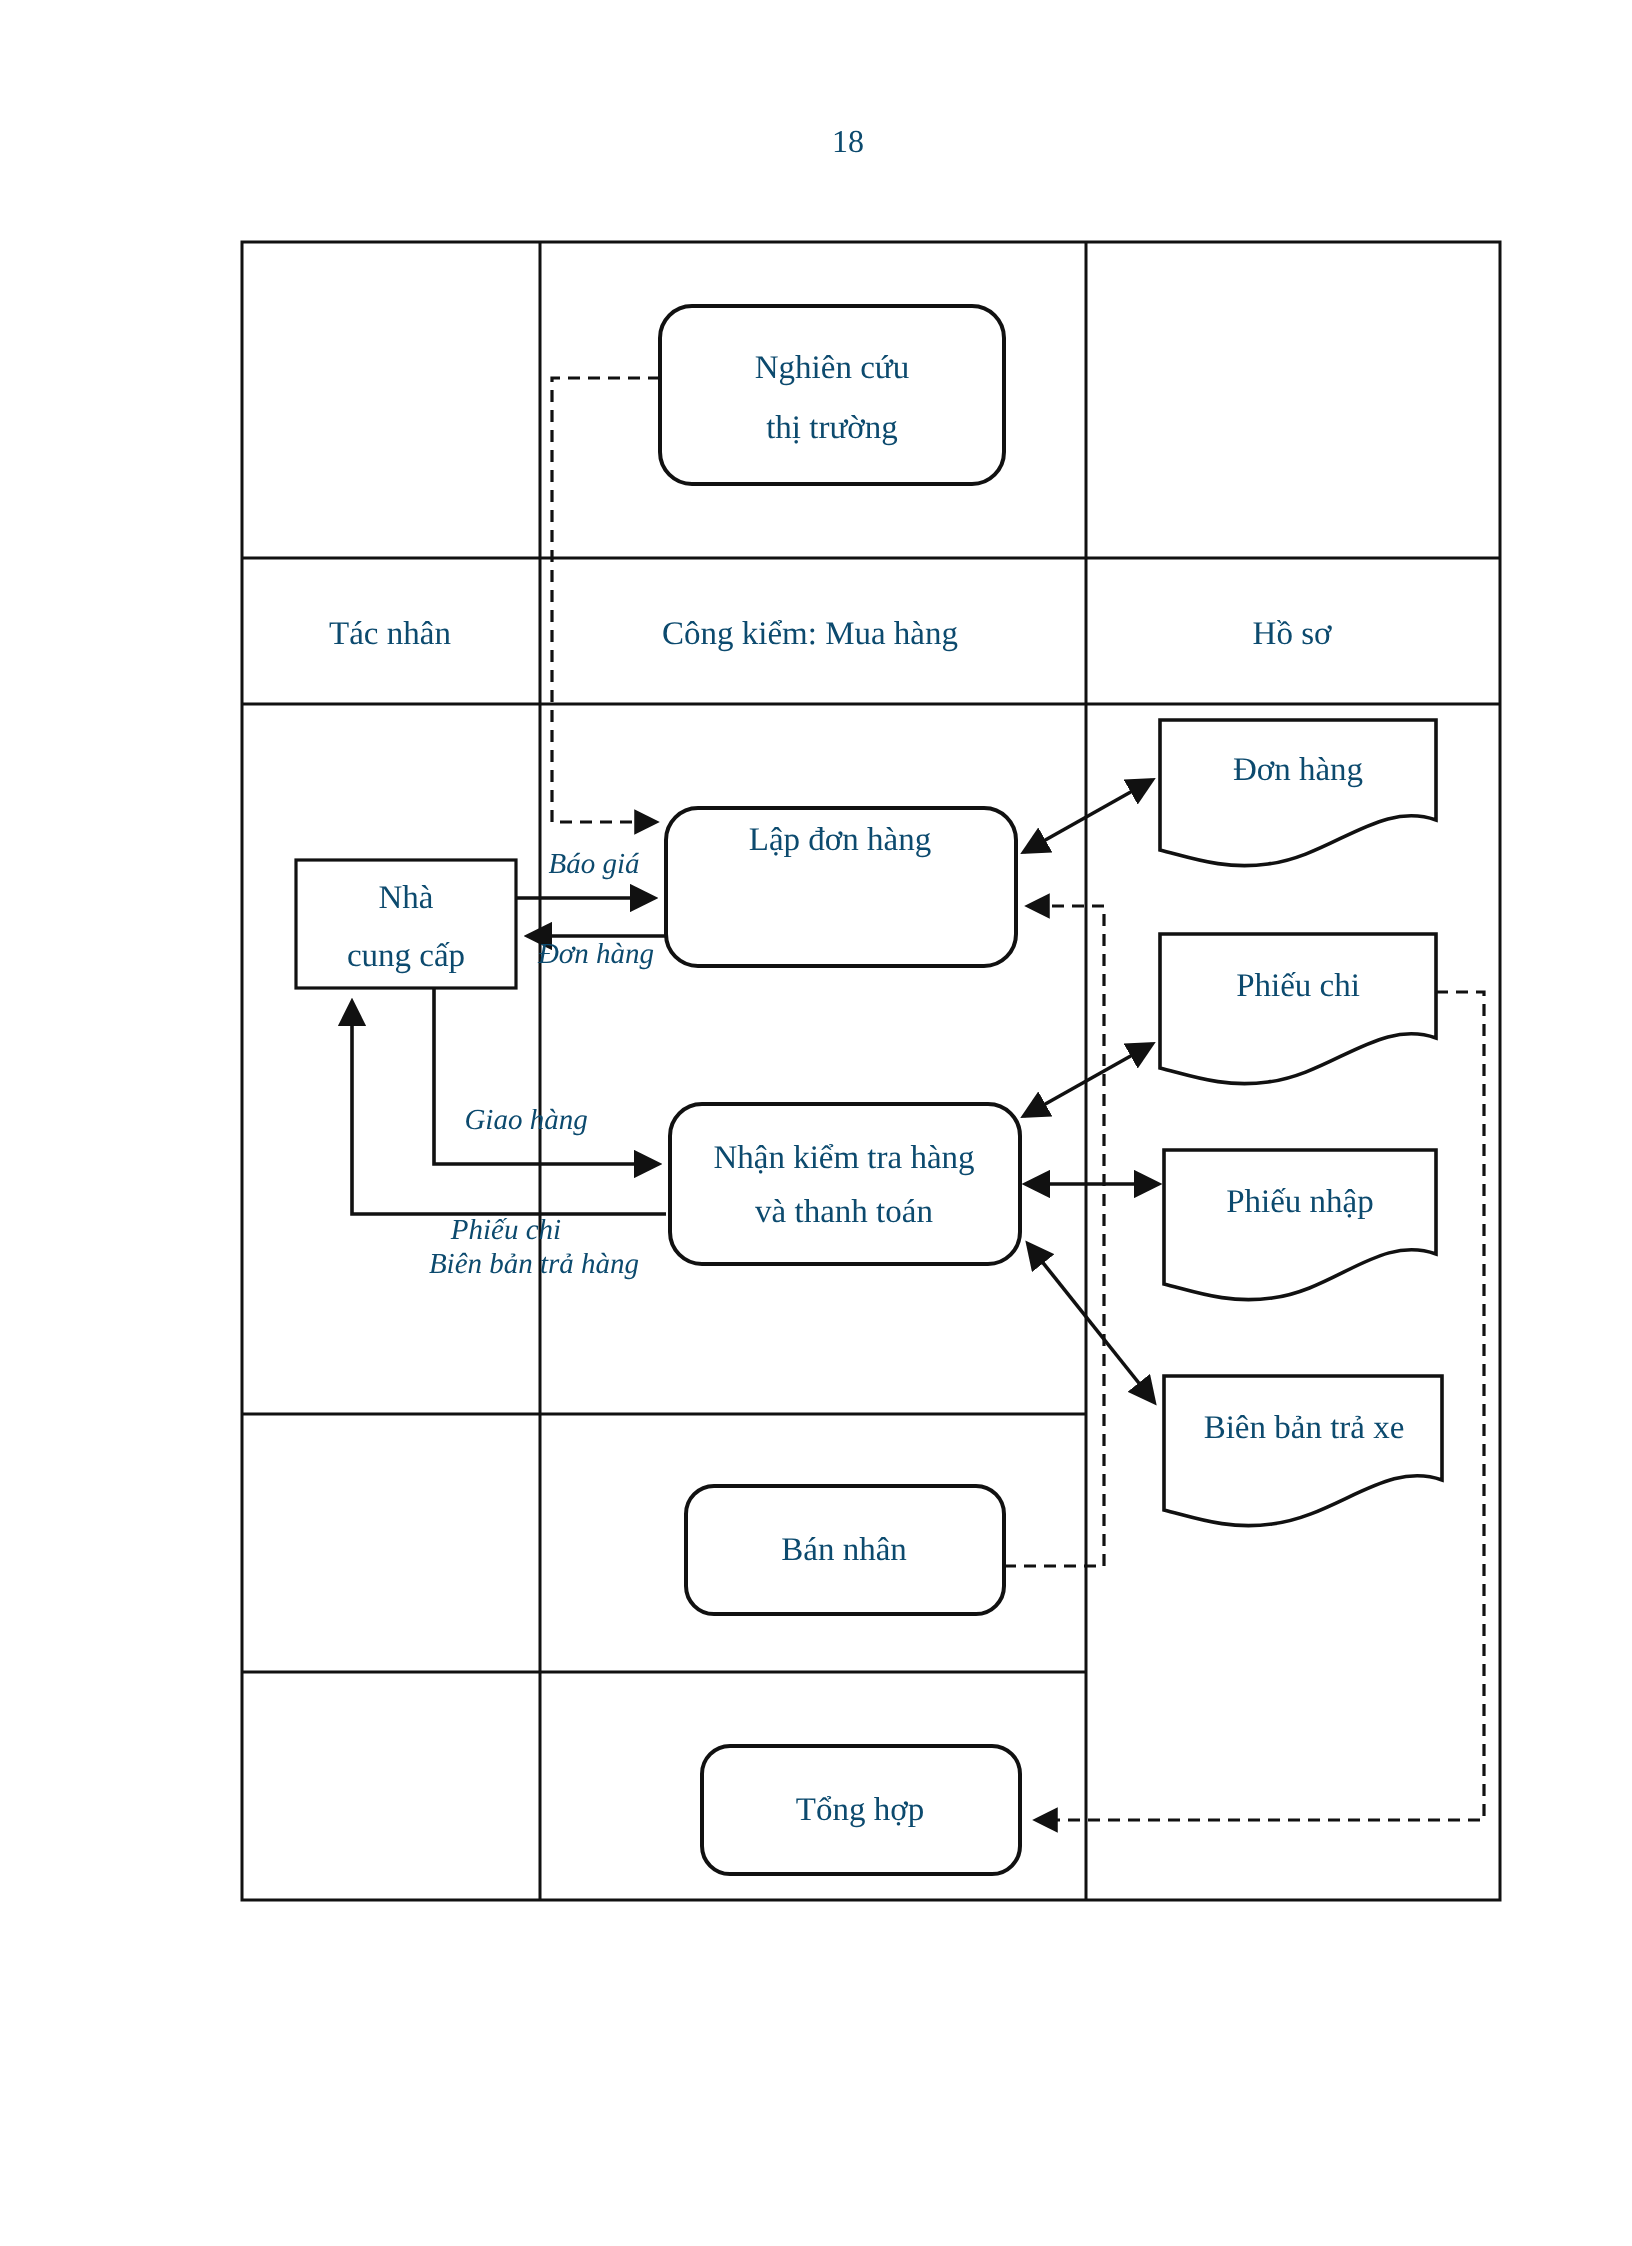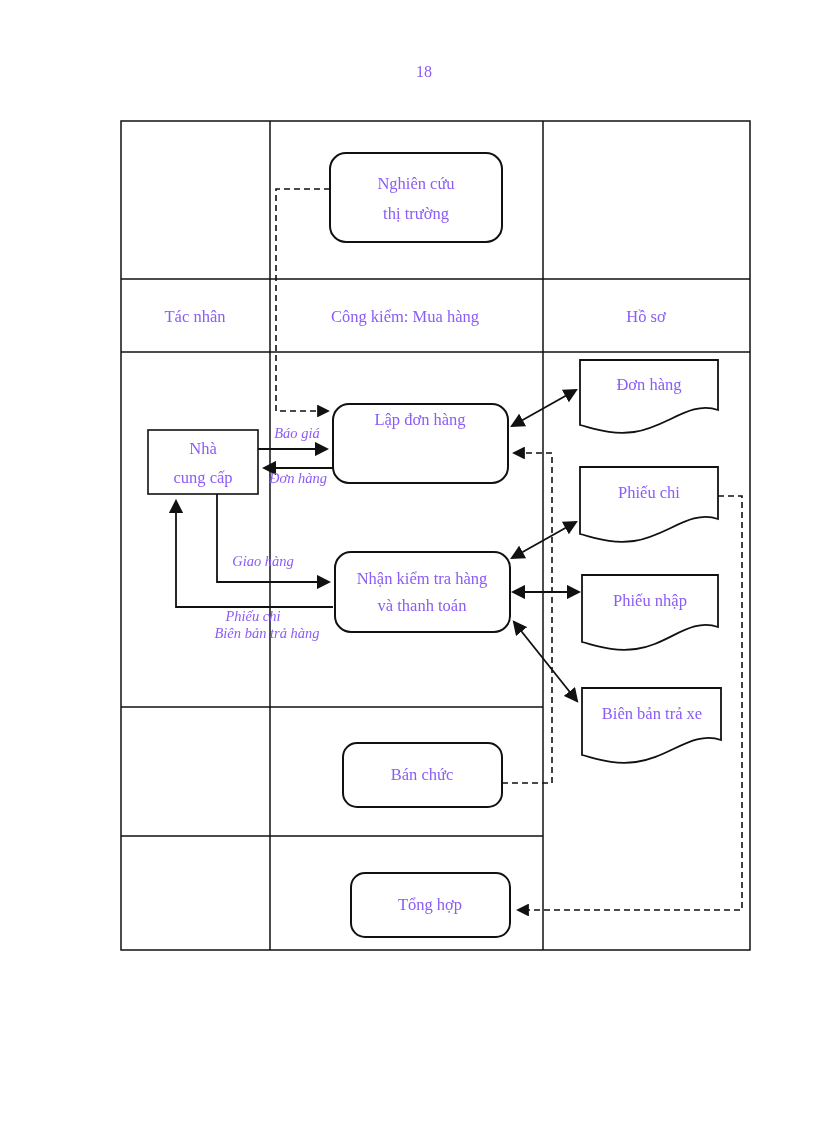--- a/index.html
+++ b/index.html
@@ -10,21 +10,21 @@
     font-family:"Liberation Serif","DejaVu Serif",serif;
     color:#111111;
     overflow:hidden;
     margin:0 auto;
   }
   .lbl{
     position:absolute;
     transform:translate(-50%,-50%);
     white-space:nowrap;
     font-size:16.5px;
-    color:#8b5cf6;
+    color:#0c4a6e;
   }
   .left-anchor{transform:translate(0,-50%);}
   .bold{font-weight:bold;font-size:17px;}
   .flowlabel{font-style:italic;font-size:14.5px;}
   .small{font-size:16px;}
   svg{position:absolute;left:0;top:0;}
 </style>
 </head>
 <body>
 
@@ -91,21 +91,21 @@
   <div class="lbl" style="left:416px;top:214px;">thị trường</div>
 
   <div class="lbl" style="left:203px;top:449px;">Nhà</div>
   <div class="lbl" style="left:203px;top:478px;">cung cấp</div>
 
   <div class="lbl" style="left:420px;top:420px;">Lập đơn hàng</div>
 
   <div class="lbl" style="left:422px;top:579px;">Nhận kiểm tra hàng</div>
   <div class="lbl" style="left:422px;top:606px;">và thanh toán</div>
 
-  <div class="lbl" style="left:422px;top:775px;">Bán chức</div>
+  <div class="lbl" style="left:422px;top:775px;">Bán nhân</div>
   <div class="lbl" style="left:430px;top:905px;">Tổng hợp</div>
 
   <div class="lbl" style="left:649px;top:385px;">Đơn hàng</div>
   <div class="lbl" style="left:649px;top:493px;">Phiếu chi</div>
   <div class="lbl" style="left:650px;top:601px;">Phiếu nhập</div>
   <div class="lbl" style="left:652px;top:714px;">Biên bản trả xe</div>
 
   <div class="lbl flowlabel" style="left:297px;top:433px;">Báo giá</div>
   <div class="lbl flowlabel" style="left:298px;top:478px;">Đơn hàng</div>
   <div class="lbl flowlabel" style="left:263px;top:561px;">Giao hàng</div>

